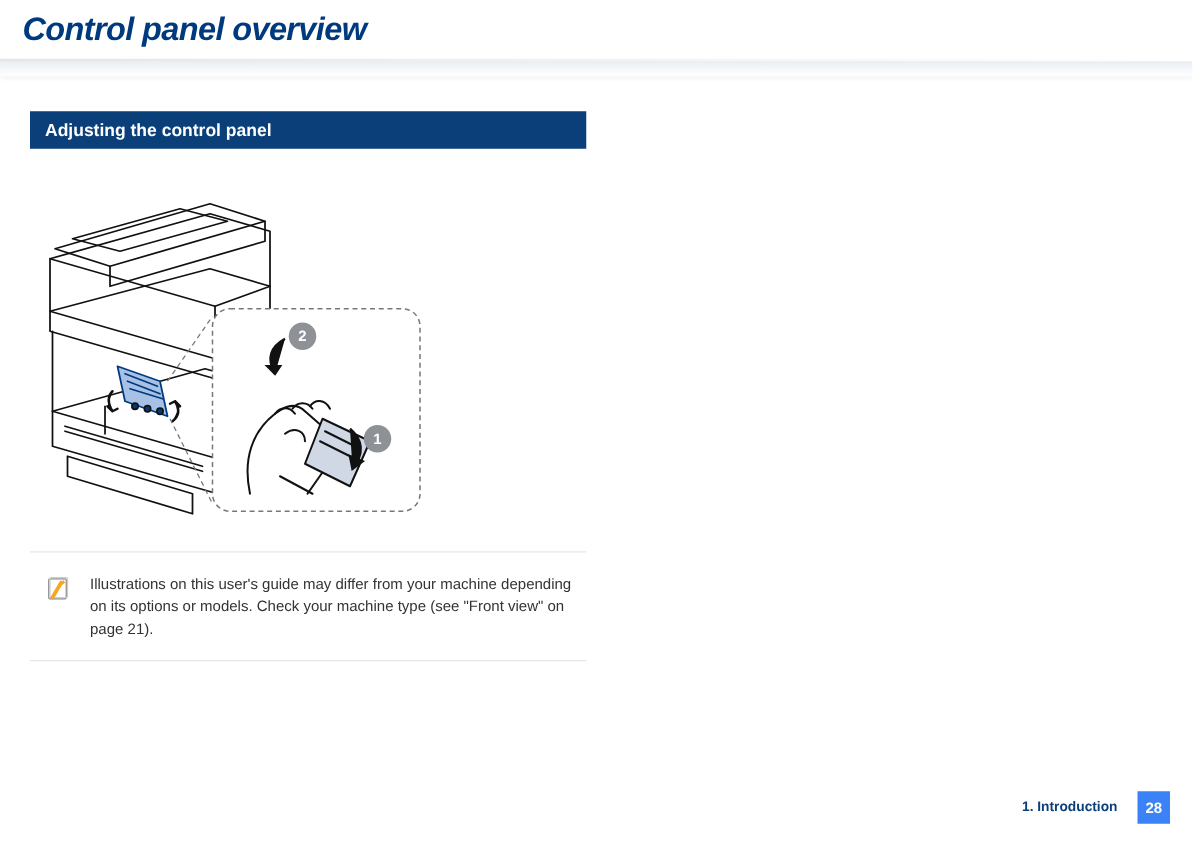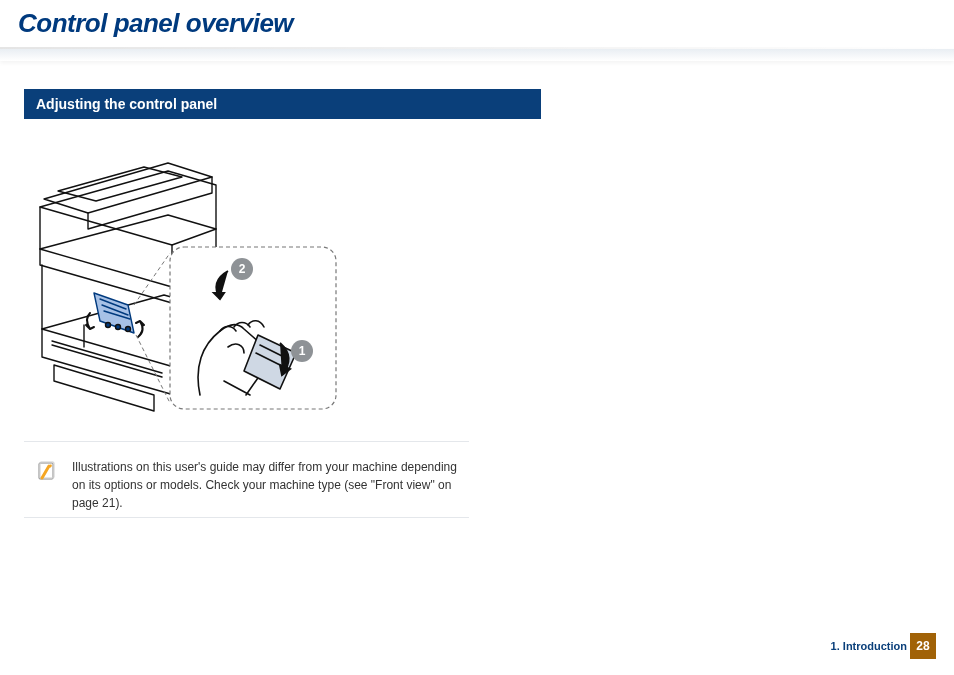--- a/index.html
+++ b/index.html
@@ -1,25 +1,25 @@
 <!DOCTYPE html>
 <html><head>
 <meta charset="utf-8">
 <style>
 *{margin:0;padding:0;box-sizing:border-box}
 body{font-family:"Segoe UI",Arial,sans-serif;background:#fff;width:954px;height:675px;position:relative;overflow:hidden}
 .page-title{font-size:26px;font-weight:700;font-style:italic;color:#003a7e;padding:8px 0 4px 18px;letter-spacing:-.5px}
 .title-bar{height:12px;background:linear-gradient(180deg,#e9eef3 0%,#fff 100%);box-shadow:0 2px 4px rgba(0,0,0,.05);margin:6px 0 28px 0;position:relative}
 .title-bar::before{content:"";position:absolute;left:0;right:0;top:-2px;height:2px;background:linear-gradient(90deg,rgba(0,0,0,.1),rgba(0,0,0,0))}
-.section-header{background:#0a3f7a;color:#fff;font-weight:700;font-size:14px;padding:7px 12px;width:517px;margin-left:24px}
+.section-header{background:#0a3f7a;color:#fff;font-weight:700;font-size:14px;padding:7px 12px;width:445px;margin-left:24px}
 .illus{margin:18px 0 0 24px;width:400px;height:286px;position:relative}
-.note-box{margin:18px 0 0 24px;width:445px;border-top:1px solid #e4e7eb;border-bottom:1px solid #e4e7eb;padding:16px 10px 5px 48px;position:relative;font-size:12px;line-height:1.5;color:#333}
+.note-box{margin:18px 0 0 24px;width:445px;border-top:1px solid #e4e7eb;border-bottom:1px solid #e4e7eb;padding:16px 10px 16px 48px;position:relative;font-size:12px;line-height:1.5;color:#333}
 .note-icon{position:absolute;left:12px;top:18px;width:22px;height:22px}
-.footer{position:absolute;right:18px;bottom:16px;display:flex;align-items:center;gap:3px;font-size:11px;color:#0a3f7a;font-weight:700}
-.footer .pg{background:#a16207;color:#fff;width:26px;height:26px;display:flex;align-items:center;justify-content:center;font-size:12px}
+.footer{position:absolute;right:18px;bottom:16px;display:flex;align-items:center;gap:16px;font-size:11px;color:#0a3f7a;font-weight:700}
+.footer .pg{background:#3b82f6;color:#fff;width:26px;height:26px;display:flex;align-items:center;justify-content:center;font-size:12px}
 .callout{fill:#8e9296}
 .callout-text{fill:#fff;font-size:12px;font-weight:700;font-family:Arial}
 </style>
 </head>
 <body>
 
 <h1 class="page-title">Control panel overview</h1>
 <div class="title-bar"></div>
 
 <div class="section-header">Adjusting the control panel</div>

